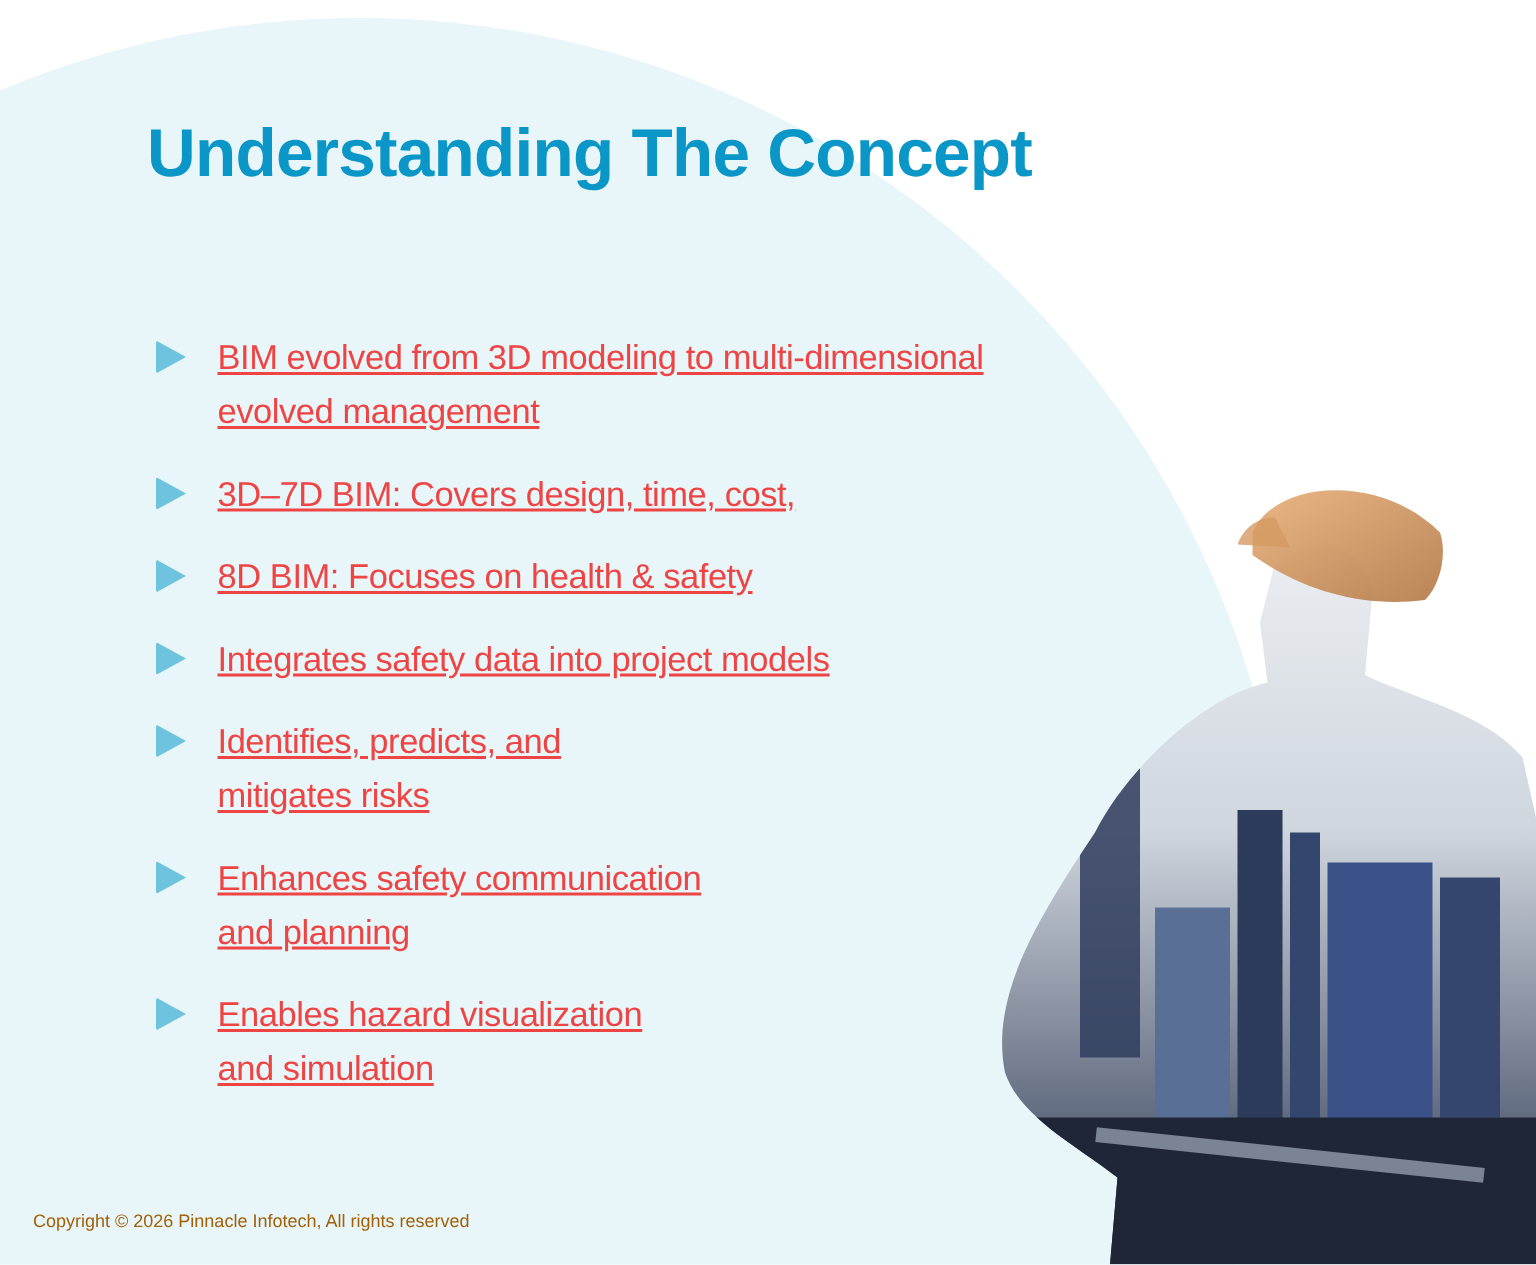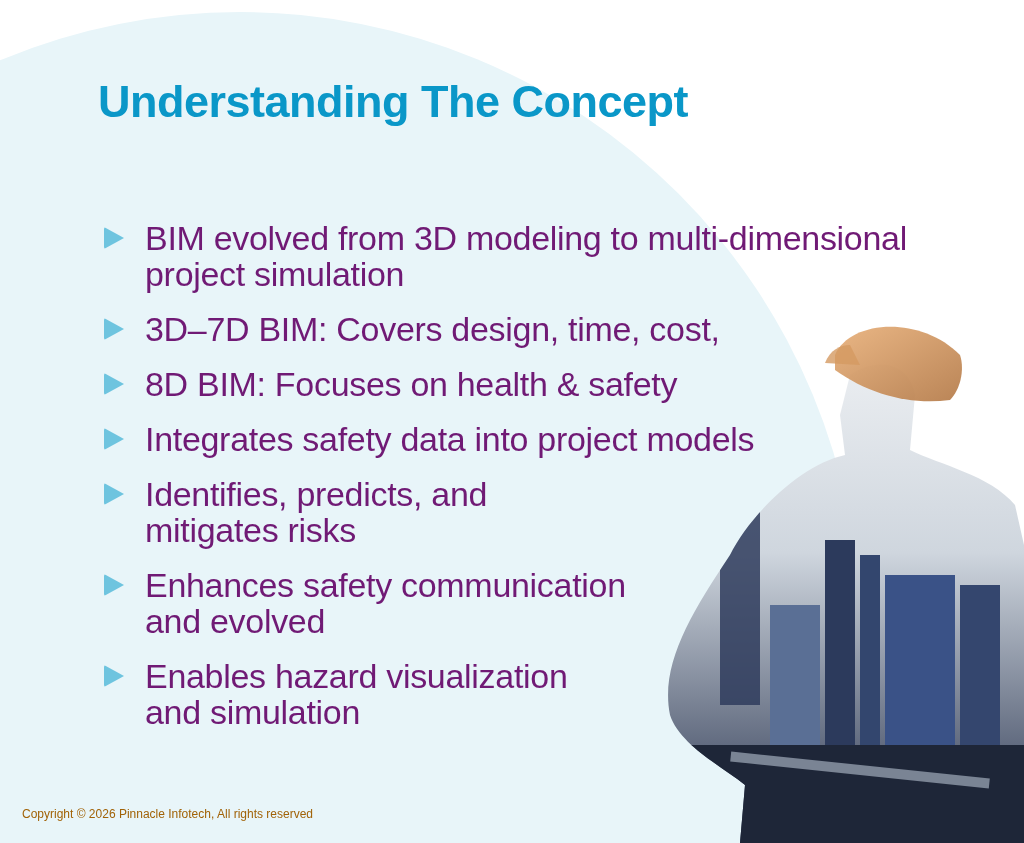--- a/index.html
+++ b/index.html
@@ -1,21 +1,21 @@
 <!DOCTYPE html>
 <html><head>
 <meta charset="utf-8">
 <style>
   html, body { margin:0; padding:0; }
   body { width:1024px; height:843px; position:relative; overflow:hidden; background:#ffffff; font-family:"Liberation Sans", "DejaVu Sans", sans-serif; }
   .blob { position:absolute; left:-380px; top:12px; width:1240px; height:1240px; border-radius:50%; background:#e8f5f9; }
   .figure { position:absolute; left:660px; top:315px; width:364px; height:528px; }
   .title { position:absolute; left:98px; top:76px; margin:0; font-size:45px; line-height:52px; font-weight:700; color:#0a97c8; letter-spacing:-0.5px;text-align:center; }
   .list { position:absolute; left:100px; top:220px; margin:0; padding:0; list-style:none; }
-  .item { position:relative; padding-left:45px; font-size:34px; line-height:36px; color:#701a75; margin-bottom:19px; letter-spacing:-0.3px; }
+  .item { position:relative; padding-left:45px; font-size:23px; line-height:36px; color:#ef4444; margin-bottom:19px; letter-spacing:-0.3px;text-decoration:underline; }
   .bullet { position:absolute; left:4px; top:7px; width:0; height:0; border-top:11px solid transparent; border-bottom:11px solid transparent; border-left:20px solid #6ec4df; border-radius:2px; }
   .copyright { position:absolute; left:22px; top:807px; font-size:12px; color:#a16207; }
 </style>
 </head>
 <body>
 
 <div class="blob"></div>
 
 <svg class="figure" viewBox="0 0 364 528" xmlns="http://www.w3.org/2000/svg">
   <defs>
@@ -48,21 +48,21 @@
 </svg>
 
 <h1 class="title">
   <span>Understanding The Concept</span><br>
 </h1>
 
 <ul class="list">
   <li class="item">
     <span class="bullet"></span>
     <span>BIM evolved from 3D modeling to multi-dimensional</span><br>
-    <span>project simulation</span>
+    <span>evolved management</span>
   </li>
   <li class="item">
     <span class="bullet"></span>
     <span>3D–7D BIM: Covers design, time, cost,</span><br>
   </li>
   <li class="item">
     <span class="bullet"></span>
     <span>8D BIM: Focuses on health &amp; safety</span>
   </li>
   <li class="item">
@@ -70,21 +70,21 @@
     <span>Integrates safety data into project models</span>
   </li>
   <li class="item">
     <span class="bullet"></span>
     <span>Identifies, predicts, and</span><br>
     <span>mitigates risks</span>
   </li>
   <li class="item">
     <span class="bullet"></span>
     <span>Enhances safety communication</span><br>
-    <span>and evolved</span>
+    <span>and planning</span>
   </li>
   <li class="item">
     <span class="bullet"></span>
     <span>Enables hazard visualization</span><br>
     <span>and simulation</span>
   </li>
 </ul>
 
 <div class="copyright">Copyright © 2026 Pinnacle Infotech, All rights reserved</div>
 

